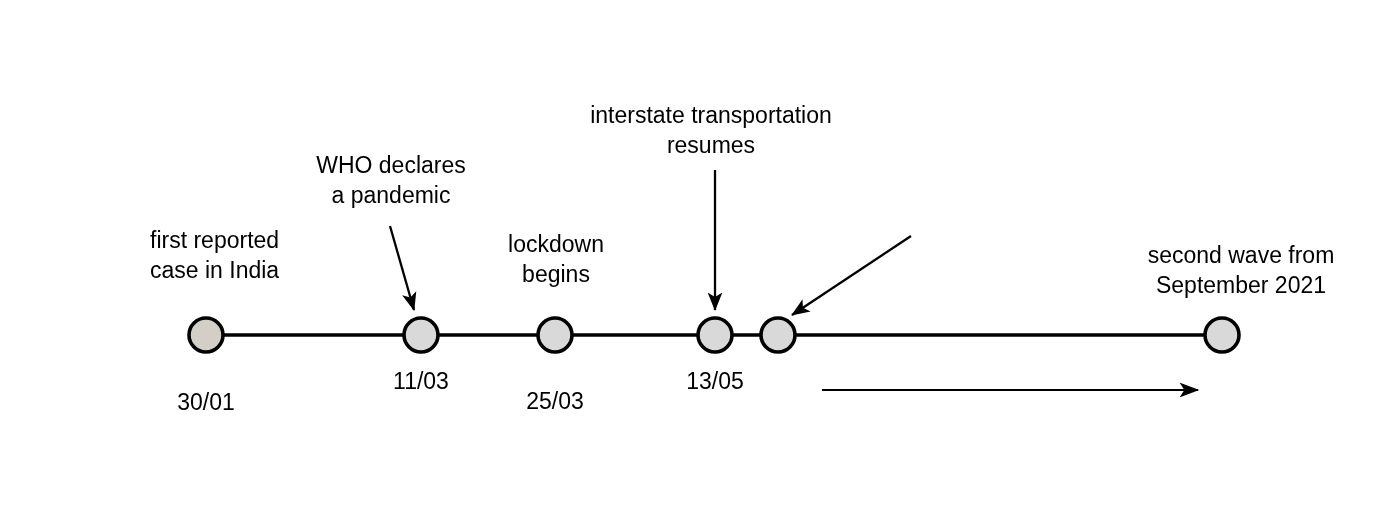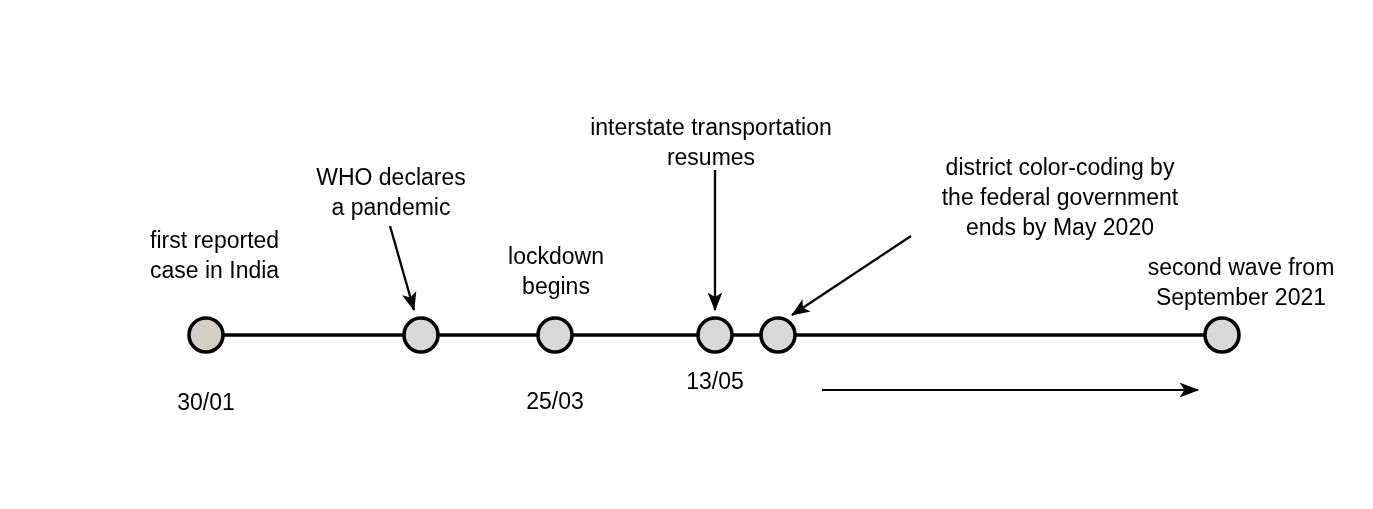--- a/index.html
+++ b/index.html
@@ -34,21 +34,21 @@
     letter-spacing: 0px;
   }
   .tl-date {
     position: absolute;
     font-size: 23px;
     line-height: 26px;
     color: #000000;
     text-align: center;
     white-space: nowrap;
   }
-  .align-center { text-align: center; margin-top: 12px; }
+  .align-center { text-align: center; }
   .align-left { text-align: left; margin-left: 32px; }
 </style>
 </head>
 <body>
 
 <div id="canvas">
 
   <svg id="timeline-svg" viewBox="0 0 1373 509" xmlns="http://www.w3.org/2000/svg">
     <defs>
       <marker id="arrowFilled" markerWidth="9" markerHeight="9" refX="7.6" refY="3.4" orient="auto" markerUnits="strokeWidth">
@@ -82,28 +82,26 @@
 
   <div class="tl-label align-center" style="left:466px; top:229px; width:180px;">lockdown
 begins</div>
 
   <div class="tl-label align-center" style="left:291px; top:150px; width:200px;">WHO declares
 a pandemic</div>
 
   <div class="tl-label align-center" style="left:565px; top:100px; width:292px;">interstate transportation
 resumes</div>
 
-  <div class="tl-label align-center" style="left:916px; top:140px; width:288px;">district color-coding by
-the federal government
-ends by May 2020</div>
 
   <div class="tl-label align-center" style="left:1116px; top:240px; width:250px;">second wave from
 September 2021</div>
 
 
   <div class="tl-date" style="left:146px; top:389px; width:120px;">30/01</div>
 
+  <div class="tl-date" style="left:361px; top:368px; width:120px;">11/03</div>
 
   <div class="tl-date" style="left:495px; top:388px; width:120px;">25/03</div>
 
   <div class="tl-date" style="left:655px; top:368px; width:120px;">13/05</div>
 
 </div>
 
 </body></html>

